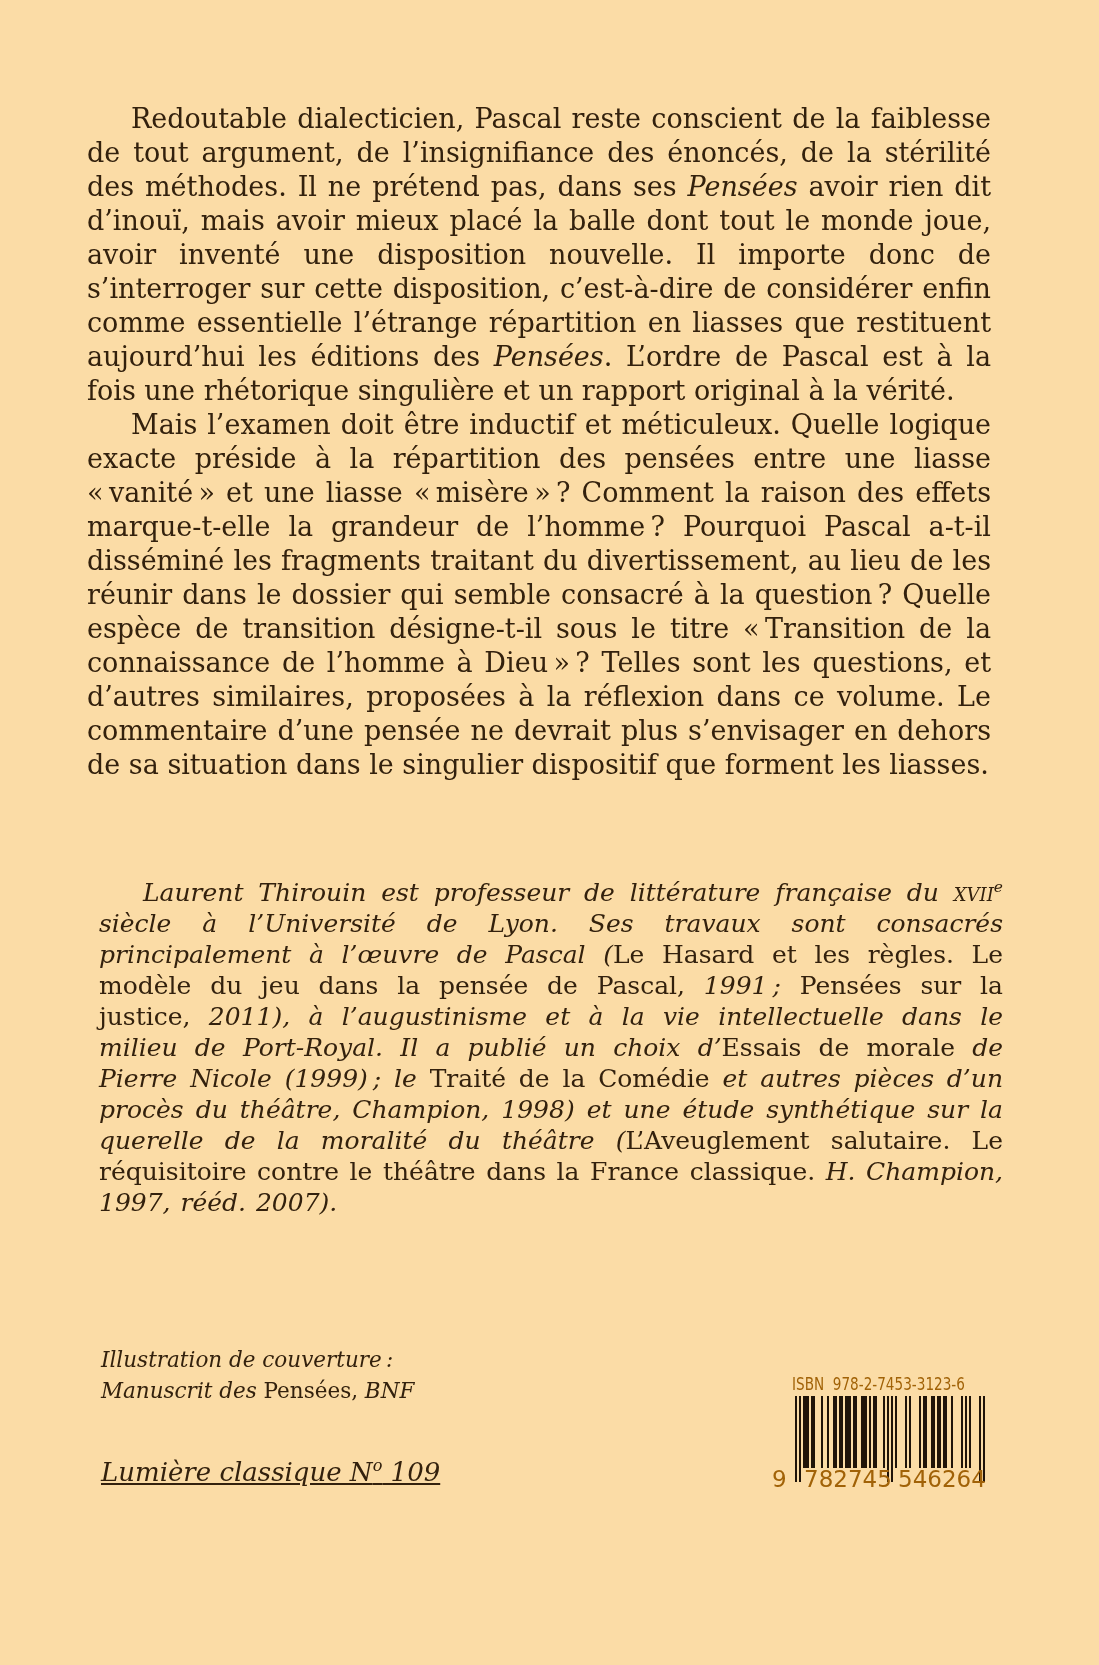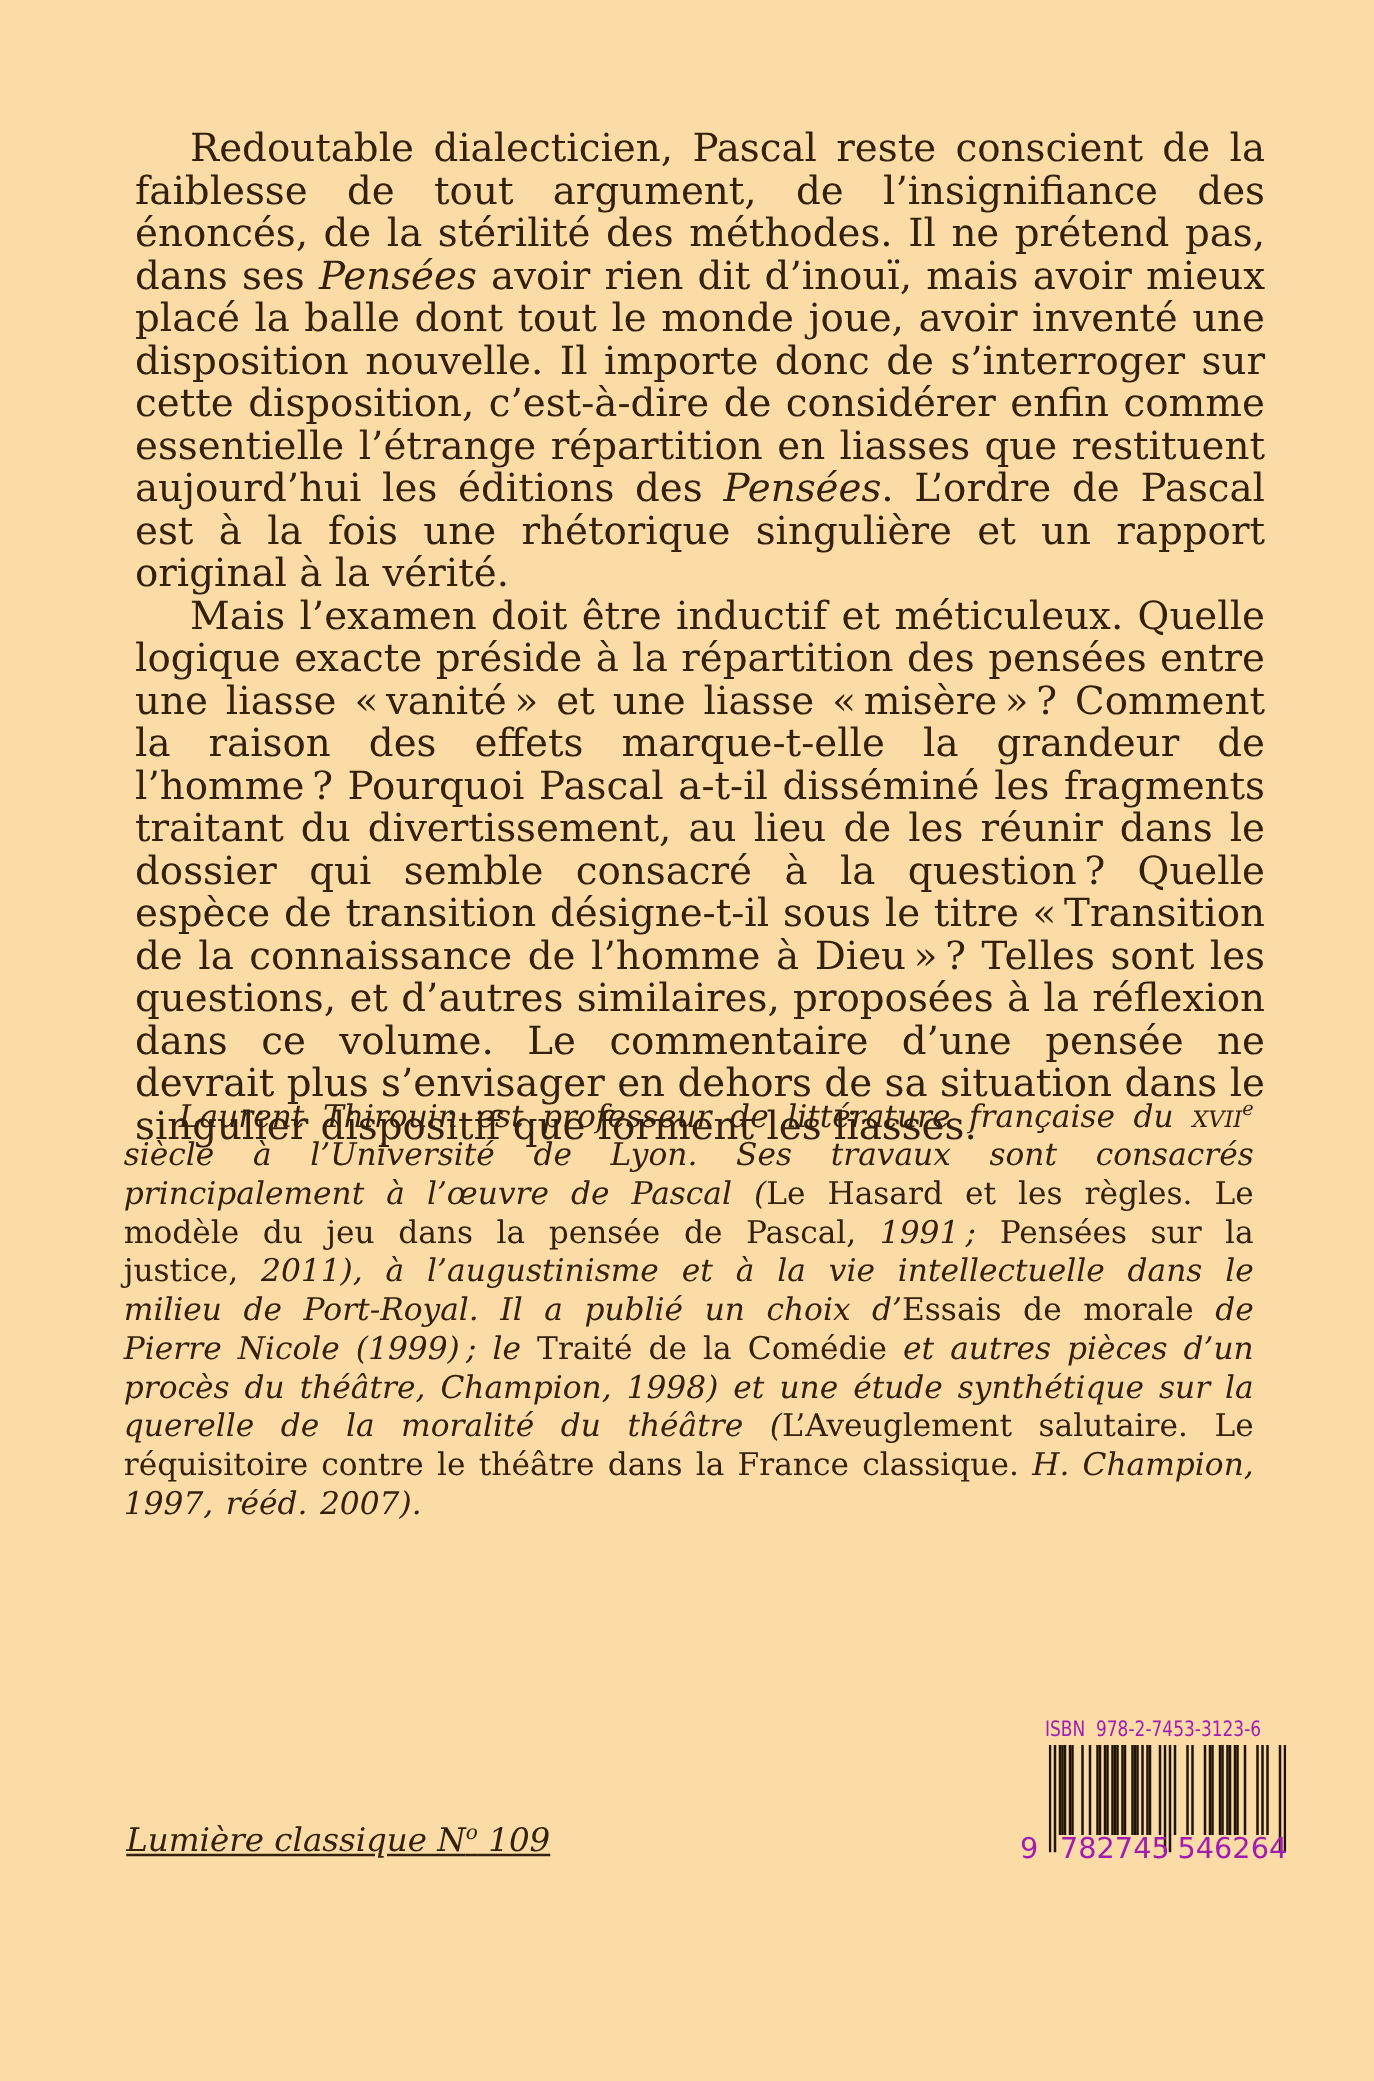--- a/index.html
+++ b/index.html
@@ -8,22 +8,22 @@
     background:#fbdca6;
     font-family:"DejaVu Serif","Liberation Serif",serif;
     color:#33210d;
     overflow:hidden;
     position:relative;
   }
   .cover{position:absolute;inset:0}
 
   
   .main-text{
-    position:absolute;left:108px;top:102px;width:904px;
-    font-size:31px;line-height:34px;
+    position:absolute;left:87px;top:102px;width:904px;
+    font-size:27px;line-height:34px;
     text-align:justify;
   }
   .main-text p{margin:0;text-indent:44px}
 
   
   .bio{
     position:absolute;left:99px;top:872px;width:904px;
     font-size:25px;line-height:31px;
     font-style:italic;
     text-align:justify;
@@ -46,22 +46,22 @@
   .credit p{margin:0}
 
   
   .collection{
     position:absolute;left:101px;top:1456px;
     font-size:26px;font-style:italic;text-decoration:underline;
   }
 
   
   .barcode{
-    position:absolute;left:812px;top:1374px;width:230px;height:130px;
-    color:#a21caf;
+    position:absolute;left:768px;top:1374px;width:230px;height:130px;
+    color:#a16207;
   }
   .isbn{
     position:absolute;left:24px;top:0;width:200px;
     font-family:"DejaVu Sans","Liberation Sans",sans-serif;
     font-size:17px;white-space:pre;
     transform:scaleX(0.8);transform-origin:left top;
   }
   .bars{
     position:absolute;left:27px;top:22px;width:190px;height:86px;
     fill:#201409;
@@ -81,20 +81,24 @@
 
   <div class="main-text">
     <p><span class="run-r">Redoutable dialecticien, Pascal reste conscient de la faiblesse de tout argument, de l’insignifiance des énoncés, de la stérilité des méthodes. Il ne prétend pas, dans ses </span><span class="run-i">Pensées</span><span class="run-r"> avoir rien dit d’inouï, mais avoir mieux placé la balle dont tout le monde joue, avoir inventé une disposition nouvelle. Il importe donc de s’interroger sur cette disposition, c’est-à-dire de considérer enfin comme essentielle l’étrange répartition en liasses que restituent aujourd’hui les éditions des </span><span class="run-i">Pensées</span><span class="run-r">. L’ordre de Pascal est à la fois une rhétorique singulière et un rapport original à la vérité.</span></p>
     <p><span class="run-r">Mais l’examen doit être inductif et méticuleux. Quelle logique exacte préside à la répartition des pensées entre une liasse « vanité » et une liasse « misère » ? Comment la raison des effets marque-t-elle la grandeur de l’homme ? Pourquoi Pascal a-t-il disséminé les fragments traitant du divertissement, au lieu de les réunir dans le dossier qui semble consacré à la question ? Quelle espèce de transition désigne-t-il sous le titre « Transition de la connaissance de l’homme à Dieu » ? Telles sont les questions, et d’autres similaires, proposées à la réflexion dans ce volume. Le commentaire d’une pensée ne devrait plus s’envisager en dehors de sa situation dans le singulier dispositif que forment les liasses.</span></p>
   </div>
 
   <div class="bio">
     <p><span class="run-i">Laurent Thirouin est professeur de littérature française du </span><span class="run-sc">xvii</span><span class="run-sup">e</span><span class="run-i"> siècle à l’Université de Lyon. Ses travaux sont consacrés principalement à l’œuvre de Pascal (</span><span class="run-r">Le Hasard et les règles. Le modèle du jeu dans la pensée de Pascal, </span><span class="run-i">1991 ; </span><span class="run-r">Pensées sur la justice, </span><span class="run-i">2011), à l’augustinisme et à la vie intellectuelle dans le milieu de Port-Royal. Il a publié un choix d’</span><span class="run-r">Essais de morale</span><span class="run-i"> de Pierre Nicole (1999) ; le </span><span class="run-r">Traité de la Comédie</span><span class="run-i"> et autres pièces d’un procès du théâtre, Champion, 1998) et une étude synthétique sur la querelle de la moralité du théâtre (</span><span class="run-r">L’Aveuglement salutaire. Le réquisitoire contre le théâtre dans la France classique.</span><span class="run-i"> H. Champion, 1997, rééd. 2007).</span></p>
   </div>
 
+  <div class="credit">
+    <p><span class="run-i">Illustration de couverture :</span></p>
+    <p><span class="run-i">Manuscrit des </span><span class="run-r">Pensées,</span><span class="run-i"> BNF</span></p>
+  </div>
 
   <div class="collection"><span class="run-i">Lumière classique N</span><span class="run-sup">o</span><span class="run-i"> 109</span></div>
 
   <div class="barcode">
     <div class="isbn">ISBN  978-2-7453-3123-6</div>
     <svg class="bars" preserveAspectRatio="none" viewBox="0 0 190 86">
         <rect x="0" y="0" width="2" height="86"></rect>
         <rect x="4" y="0" width="2" height="86"></rect>
         <rect x="8" y="0" width="2" height="72"></rect>
         <rect x="10" y="0" width="2" height="72"></rect>

